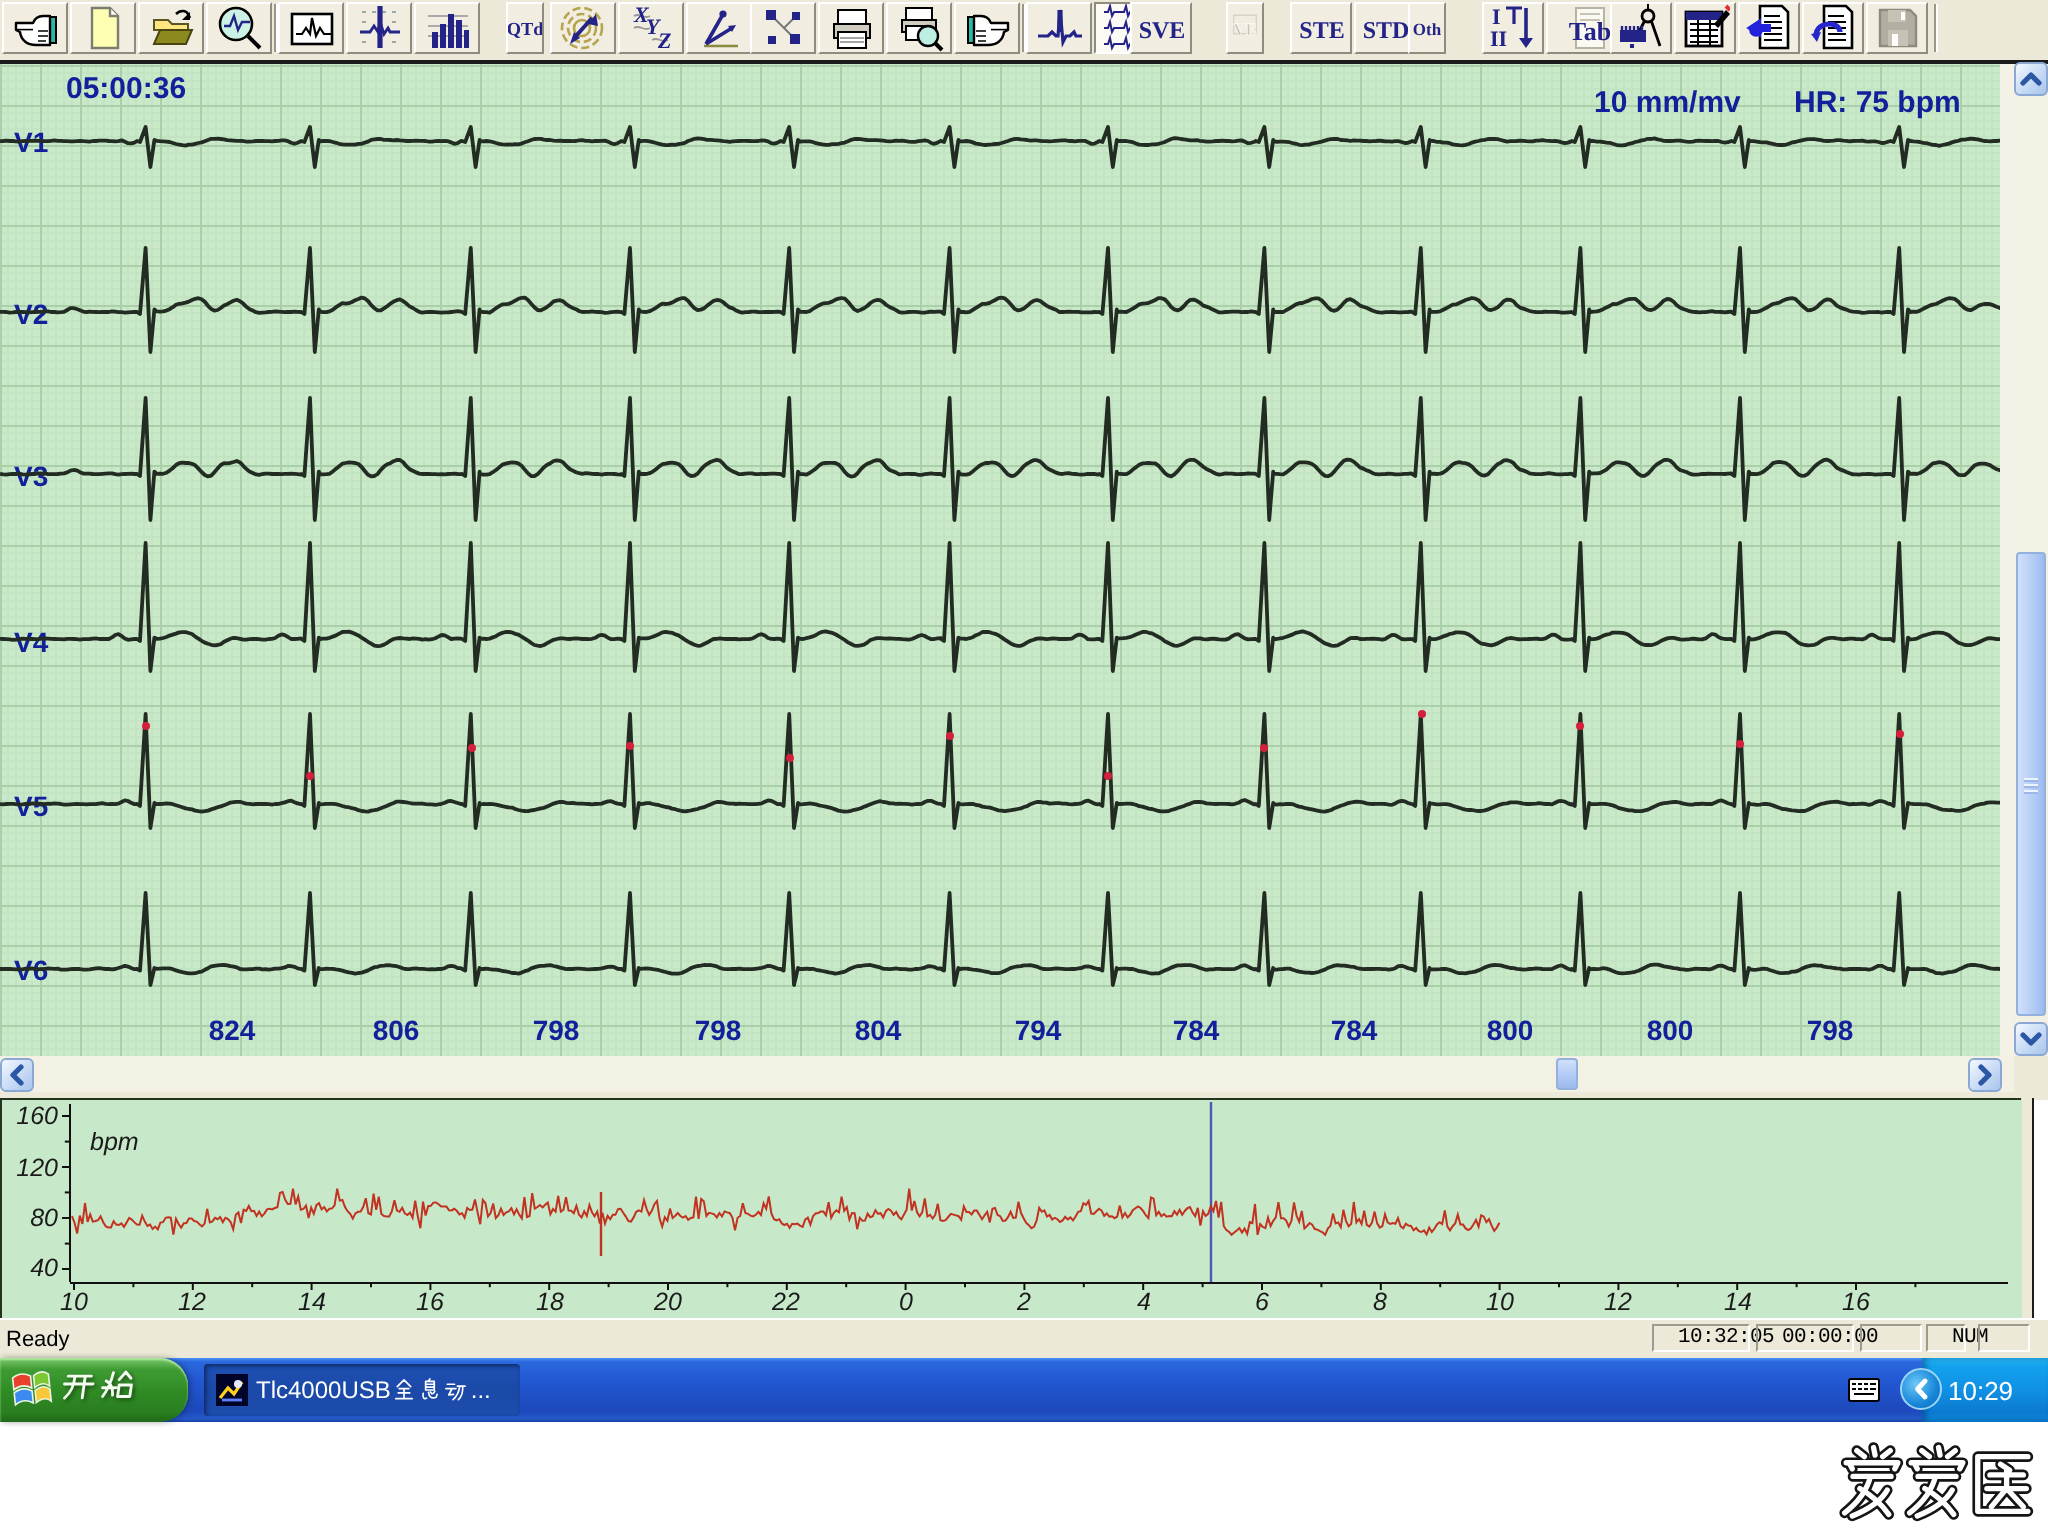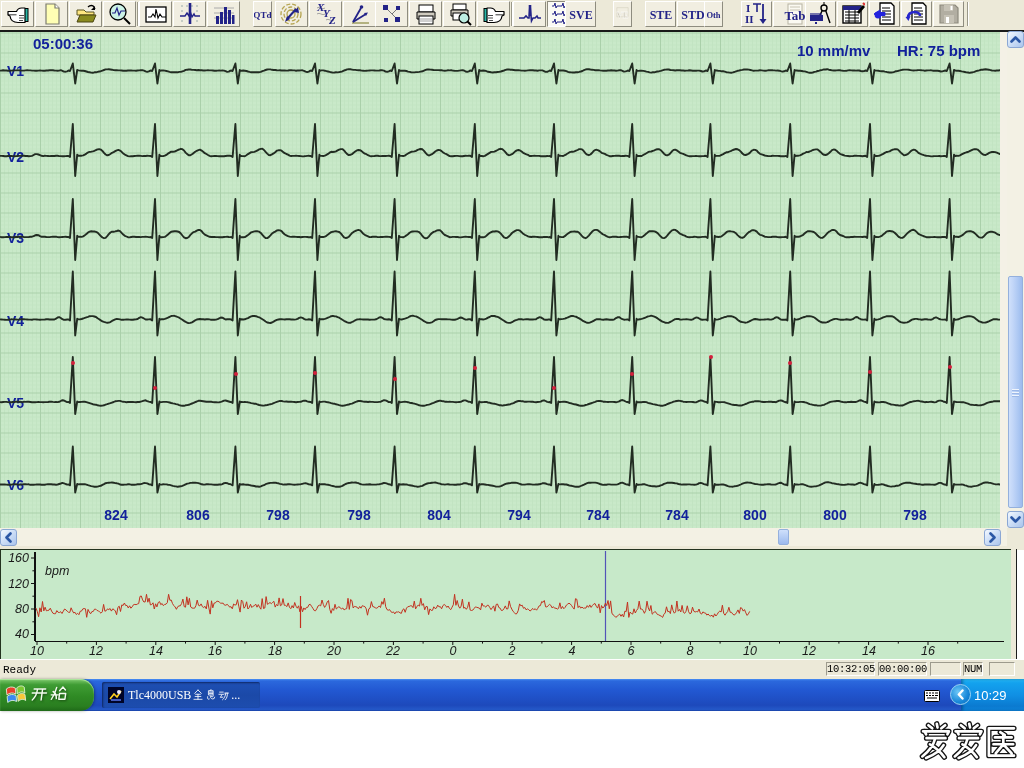--- a/index.html
+++ b/index.html
@@ -29,30 +29,30 @@
 #vthumb::after { content:""; position:absolute; left:3px; top:112px; width:7px; height:8px;
   background:repeating-linear-gradient(180deg,#eef4fd 0 1px,#9cb8e8 1px 2px,transparent 2px 3px); }
 #hthumb { position:absolute; left:778px; top:529px; width:11px; height:16px; border-radius:2px;
   border:1px solid #94b0dd; background:linear-gradient(180deg,#cfe0fb,#9cbaee); }
 #corner { position:absolute; left:1007px; top:528px; width:17px; height:18px; background:#ece9d8; }
 #gap1 { position:absolute; left:0; top:546px; width:1024px; height:4px; background:#ece9d8; }
 #trendwrap { position:absolute; left:0; top:549px; }
 #statusbar { position:absolute; left:0; top:659px; width:1024px; height:20px; background:#ece9d8;
   border-top:1px solid #fff; font-size:11px; color:#000; }
 .sbox { position:absolute; top:2px; height:14px; border:1px solid; border-color:#9d9b8d #fff #fff #9d9b8d;
-  font-family:"Liberation Mono", monospace; font-size:10.5px; line-height:13px; padding-left:0; letter-spacing:-0.3px; }
+  font-family:"Liberation Mono", monospace; font-size:10.5px; line-height:13px; padding-left:12px; letter-spacing:-0.3px; }
 #taskbar { position:absolute; left:0; top:679px; width:1024px; height:32px;
   background:linear-gradient(180deg,#4a90f4 0%,#2b68dd 6%,#2258d2 35%,#1d49bb 82%,#2458c8 95%,#1941a5 100%); }
 #start { position:absolute; left:0; top:0; width:94px; height:32px; border-radius:0 14px 14px 0;
   background:linear-gradient(180deg,#7fca6e 0%,#3f9c34 18%,#2f8a24 55%,#2a7e20 85%,#1f6a18 100%);
   box-shadow:inset 0 1px 1px #b0e8a0, 1px 0 3px rgba(0,0,0,.35); display:flex; align-items:center; }
 #start .kaishi { margin-left:5px; filter:drop-shadow(1px 1px 1px #1a4a12); }
 #taskbtn { position:absolute; left:102px; top:3px; width:158px; height:26px; border-radius:2px;
   background:linear-gradient(180deg,#1e50b4 0%,#1b49a8 50%,#1d4dae 100%);
-  box-shadow:inset 1px 1px 2px rgba(0,0,20,.5); display:flex; align-items:center; color:#fff; font-size:12px;font-family:Liberation Serif, serif; }
+  box-shadow:inset 1px 1px 2px rgba(0,0,20,.5); display:flex; align-items:center; color:#fff; font-size:12px; }
 #tray { position:absolute; left:961px; top:0; width:63px; height:32px;
   background:linear-gradient(180deg,#28baf6 0%,#13a2ee 12%,#1090e4 50%,#0b7ad0 85%,#0e86da 100%);
   box-shadow:inset 2px 0 3px rgba(0,30,80,.4); }
 #tray .time { position:absolute; left:13px; top:9px; color:#fff; font-size:13px; }
 #chevbtn { position:absolute; left:950px; top:5px; width:21px; height:21px; border-radius:50%; z-index:5;
   background:radial-gradient(circle at 7px 7px,#6ec8f8,#1786d8 60%,#0a6ab8 100%);
   border:1px solid #9cd4f4; color:#fff; font-weight:bold; font-size:12px; text-align:center; line-height:19px; }
 #kbicon { position:absolute; left:924px; top:9px; width:16px; height:12px; }
 #wm { position:absolute; left:917px; top:723px; }
 </style></head>
@@ -433,21 +433,21 @@
       <path d="M35 609.0h-4" stroke="#111" stroke-width="1"></path>
       <path d="M35 596.2h-2.6" stroke="#111" stroke-width="1"></path>
       <path d="M35 583.5h-4" stroke="#111" stroke-width="1"></path>
       <path d="M35 570.8h-2.6" stroke="#111" stroke-width="1"></path>
       <path d="M35 558.0h-4" stroke="#111" stroke-width="1"></path>
 <path d="M605.5 551V641" stroke="#5353b8" stroke-width="1.2"></path>
 <path d="M36.0 608.1 L37.3 611.5 L38.6 616.7 L39.9 607.8 L41.2 612.0 L42.5 601.5 L43.8 610.9 L45.1 607.2 L46.4 610.8 L47.7 610.5 L49.0 610.1 L50.3 608.2 L51.6 611.1 L52.9 613.2 L54.2 613.7 L55.5 613.7 L56.8 610.6 L58.1 612.3 L59.4 612.5 L60.7 611.7 L62.0 613.5 L63.3 611.2 L64.6 609.0 L65.9 609.8 L67.2 611.2 L68.5 612.3 L69.8 612.4 L71.1 607.8 L72.4 610.8 L73.7 613.0 L75.0 612.3 L76.3 614.5 L77.6 613.3 L78.9 614.7 L80.2 611.3 L81.5 611.1 L82.8 608.9 L84.1 608.6 L85.4 608.8 L86.7 617.3 L88.0 609.4 L89.3 612.0 L90.6 613.8 L91.9 611.6 L93.2 611.5 L94.5 609.2 L95.8 609.2 L97.1 610.5 L98.4 610.8 L99.7 612.1 L101.0 613.2 L102.3 611.8 L103.6 604.4 L104.9 611.2 L106.2 610.7 L107.5 608.9 L108.8 609.6 L110.1 608.5 L111.4 611.1 L112.7 608.9 L114.0 609.5 L115.3 611.0 L116.6 614.7 L117.9 607.4 L119.2 606.2 L120.5 611.5 L121.8 604.9 L123.1 605.5 L124.4 603.0 L125.7 605.6 L127.0 605.4 L128.3 608.0 L129.6 605.8 L130.9 608.2 L132.2 606.8 L133.5 604.7 L134.8 604.4 L136.1 604.7 L137.4 604.0 L138.7 603.6 L140.0 596.4 L141.3 596.0 L142.6 599.9 L143.9 602.0 L145.2 601.9 L146.5 594.3 L147.8 602.2 L149.1 598.2 L150.4 604.9 L151.7 604.5 L153.0 602.8 L154.3 609.0 L155.6 603.8 L156.9 606.9 L158.2 602.6 L159.5 601.6 L160.8 604.7 L162.1 603.5 L163.4 605.7 L164.7 604.4 L166.0 604.2 L167.3 602.7 L168.6 594.3 L169.9 600.3 L171.2 600.0 L172.5 603.5 L173.8 605.6 L175.1 606.9 L176.4 609.3 L177.7 606.7 L179.0 605.9 L180.3 605.8 L181.6 603.5 L182.9 599.1 L184.2 606.6 L185.5 607.2 L186.8 596.8 L188.1 604.9 L189.4 598.3 L190.7 607.0 L192.0 608.0 L193.3 608.2 L194.6 608.2 L195.9 605.7 L197.2 600.1 L198.5 605.3 L199.8 605.9 L201.1 603.9 L202.4 606.7 L203.7 607.5 L205.0 606.3 L206.3 608.9 L207.6 600.3 L208.9 608.1 L210.2 614.1 L211.5 600.8 L212.8 607.8 L214.1 603.1 L215.4 602.9 L216.7 601.3 L218.0 601.2 L219.3 602.1 L220.6 603.2 L221.9 603.2 L223.2 603.2 L224.5 605.1 L225.8 605.2 L227.1 604.4 L228.4 605.4 L229.7 607.2 L231.0 606.6 L232.3 608.8 L233.6 604.0 L234.9 605.0 L236.2 604.8 L237.5 599.7 L238.8 606.2 L240.1 612.1 L241.4 600.0 L242.7 601.5 L244.0 608.2 L245.3 606.5 L246.6 601.8 L247.9 609.0 L249.2 607.6 L250.5 604.3 L251.8 607.5 L253.1 606.2 L254.4 605.7 L255.7 604.1 L257.0 607.2 L258.3 604.6 L259.6 607.3 L260.9 609.2 L262.2 598.6 L263.5 608.5 L264.8 608.0 L266.1 596.6 L267.4 604.3 L268.7 603.5 L270.0 602.5 L271.3 603.7 L272.6 602.4 L273.9 601.3 L275.2 607.1 L276.5 604.5 L277.8 605.8 L279.1 597.9 L280.4 605.8 L281.7 604.9 L283.0 598.6 L284.3 605.3 L285.6 605.4 L286.9 606.6 L288.2 602.9 L289.5 607.4 L290.8 608.7 L292.1 605.6 L293.4 608.0 L294.7 602.5 L296.0 606.2 L297.3 608.2 L298.6 605.8 L299.9 611.8 L301.2 606.4 L302.5 611.8 L303.8 607.9 L305.1 609.6 L306.4 607.4 L307.7 607.4 L309.0 604.6 L310.3 604.4 L311.6 606.4 L312.9 608.3 L314.2 610.5 L315.5 610.8 L316.8 608.7 L318.1 605.9 L319.4 605.2 L320.7 605.8 L322.0 600.0 L323.3 604.4 L324.6 607.4 L325.9 605.4 L327.2 602.1 L328.5 600.5 L329.8 609.3 L331.1 613.3 L332.4 608.6 L333.7 610.4 L335.0 604.3 L336.3 609.0 L337.6 607.9 L338.9 606.5 L340.2 608.0 L341.5 608.8 L342.8 608.0 L344.1 609.9 L345.4 609.0 L346.7 608.7 L348.0 598.3 L349.3 609.4 L350.6 599.5 L351.9 600.6 L353.2 608.0 L354.5 606.4 L355.8 606.7 L357.1 607.2 L358.4 608.8 L359.7 606.5 L361.0 608.2 L362.3 605.7 L363.6 606.2 L364.9 606.6 L366.2 608.8 L367.5 615.2 L368.8 608.9 L370.1 608.0 L371.4 601.6 L372.7 606.5 L374.0 606.9 L375.3 607.8 L376.6 608.2 L377.9 607.4 L379.2 605.9 L380.5 607.5 L381.8 601.6 L383.1 604.3 L384.4 598.2 L385.7 606.7 L387.0 609.6 L388.3 610.2 L389.6 609.6 L390.9 611.7 L392.2 612.5 L393.5 611.9 L394.8 613.9 L396.1 611.9 L397.4 612.1 L398.7 611.8 L400.0 612.8 L401.3 613.4 L402.6 609.8 L403.9 608.8 L405.2 612.3 L406.5 608.1 L407.8 606.7 L409.1 606.5 L410.4 605.8 L411.7 605.8 L413.0 607.6 L414.3 601.1 L415.6 608.9 L416.9 606.4 L418.2 605.2 L419.5 606.1 L420.8 598.3 L422.1 605.4 L423.4 603.6 L424.7 609.8 L426.0 606.5 L427.3 606.6 L428.6 614.6 L429.9 608.9 L431.2 610.4 L432.5 610.3 L433.8 606.8 L435.1 608.6 L436.4 608.1 L437.7 605.1 L439.0 606.9 L440.3 606.6 L441.6 608.8 L442.9 605.6 L444.2 604.5 L445.5 605.4 L446.8 607.4 L448.1 606.0 L449.4 608.4 L450.7 609.7 L452.0 607.3 L453.3 604.8 L454.6 594.3 L455.9 605.3 L457.2 600.5 L458.5 606.0 L459.8 608.2 L461.1 606.2 L462.4 599.2 L463.7 608.2 L465.0 607.4 L466.3 609.3 L467.6 607.4 L468.9 601.9 L470.2 610.1 L471.5 610.5 L472.8 610.1 L474.1 608.5 L475.4 606.9 L476.7 607.3 L478.0 607.7 L479.3 608.1 L480.6 609.9 L481.9 603.2 L483.2 606.0 L484.5 606.0 L485.8 607.2 L487.1 605.3 L488.4 605.3 L489.7 607.4 L491.0 609.6 L492.3 607.7 L493.6 605.9 L494.9 611.2 L496.2 604.4 L497.5 604.0 L498.8 607.5 L500.1 608.1 L501.4 610.5 L502.7 610.3 L504.0 608.6 L505.3 605.9 L506.6 609.0 L507.9 608.8 L509.2 600.9 L510.5 606.4 L511.8 609.1 L513.1 611.4 L514.4 612.6 L515.7 614.1 L517.0 613.4 L518.3 610.3 L519.6 603.9 L520.9 605.9 L522.2 605.2 L523.5 608.3 L524.8 607.5 L526.1 609.8 L527.4 608.9 L528.7 609.6 L530.0 611.0 L531.3 610.2 L532.6 608.4 L533.9 609.7 L535.2 608.7 L536.5 610.2 L537.8 608.3 L539.1 605.9 L540.4 605.6 L541.7 601.6 L543.0 602.4 L544.3 600.5 L545.6 606.8 L546.9 607.0 L548.2 605.6 L549.5 604.4 L550.8 605.3 L552.1 607.9 L553.4 606.7 L554.7 608.3 L556.0 608.1 L557.3 609.1 L558.6 608.3 L559.9 602.8 L561.2 608.7 L562.5 606.5 L563.8 608.7 L565.1 607.4 L566.4 605.1 L567.7 604.1 L569.0 603.2 L570.3 604.0 L571.6 605.6 L572.9 607.6 L574.2 609.1 L575.5 598.7 L576.8 599.3 L578.1 607.6 L579.4 605.9 L580.7 608.1 L582.0 607.0 L583.3 608.3 L584.6 608.0 L585.9 608.1 L587.2 605.6 L588.5 607.3 L589.8 604.9 L591.1 607.4 L592.4 605.5 L593.7 604.1 L595.0 603.5 L596.3 606.3 L597.6 608.1 L598.9 603.9 L600.2 612.8 L601.5 605.6 L602.8 608.0 L604.1 606.9 L605.4 603.1 L606.7 605.6 L608.0 600.5 L609.3 608.8 L610.6 600.9 L611.9 613.1 L613.2 615.0 L614.5 615.9 L615.8 617.4 L617.1 616.3 L618.4 615.2 L619.7 614.0 L621.0 616.3 L622.3 614.3 L623.6 617.0 L624.9 611.1 L626.2 611.6 L627.5 602.0 L628.8 617.4 L630.1 612.0 L631.4 613.5 L632.7 614.1 L634.0 608.8 L635.3 613.0 L636.6 610.4 L637.9 608.7 L639.2 601.1 L640.5 609.1 L641.8 609.1 L643.1 610.3 L644.4 613.3 L645.7 610.5 L647.0 601.2 L648.3 607.9 L649.6 610.9 L650.9 605.5 L652.2 614.2 L653.5 613.0 L654.8 611.5 L656.1 612.4 L657.4 614.5 L658.7 614.8 L660.0 615.6 L661.3 616.2 L662.6 617.4 L663.9 614.3 L665.2 613.0 L666.5 606.8 L667.8 611.7 L669.1 611.2 L670.4 613.6 L671.7 604.9 L673.0 610.4 L674.3 613.2 L675.6 611.9 L676.9 601.0 L678.2 611.2 L679.5 609.5 L680.8 612.0 L682.1 605.4 L683.4 612.4 L684.7 613.3 L686.0 611.3 L687.3 605.8 L688.6 611.7 L689.9 613.8 L691.2 613.0 L692.5 607.2 L693.8 611.2 L695.1 612.0 L696.4 611.5 L697.7 611.9 L699.0 609.0 L700.3 613.2 L701.6 614.1 L702.9 611.9 L704.2 612.8 L705.5 613.0 L706.8 615.1 L708.1 614.0 L709.4 615.6 L710.7 616.0 L712.0 615.2 L713.3 617.2 L714.6 613.8 L715.9 616.0 L717.2 614.4 L718.5 612.2 L719.8 611.1 L721.1 612.0 L722.4 605.2 L723.7 613.3 L725.0 615.2 L726.3 613.1 L727.6 611.7 L728.9 607.3 L730.2 612.3 L731.5 612.3 L732.8 614.2 L734.1 615.0 L735.4 614.3 L736.7 612.3 L738.0 609.9 L739.3 613.4 L740.6 607.6 L741.9 608.3 L743.2 611.1 L744.5 609.6 L745.8 612.8 L747.1 615.4 L748.4 613.8 L749.7 611.4" fill="none" stroke="#c23220" stroke-width="1"></path>
 <path d="M300.5 596V628" stroke="#c23220" stroke-width="1.2"></path>
 </svg></div>
 <div id="statusbar">
-    <span style="position:absolute;left:3px;top:4px;font-family:Liberation Mono, monospace">Ready</span>
+    <span style="position:absolute;left:3px;top:4px;font-family:Liberation Sans, sans-serif">Ready</span>
 <div class="sbox" style="left:826px;width:49px">10:32:05</div>
 <div class="sbox" style="left:878px;width:49px">00:00:00</div>
 <div class="sbox" style="left:930px;width:31px"></div>
 <div class="sbox" style="left:963px;width:20px">NUM</div>
 <div class="sbox" style="left:989px;width:26px"></div>
 </div>
 <div id="taskbar">
 <div id="start">
 <svg width="22" height="22" viewBox="0 0 22 22" style="margin-left:5px">
 <g transform="rotate(-6 11 11)" stroke="#e8f4e0" stroke-width="0.8">

